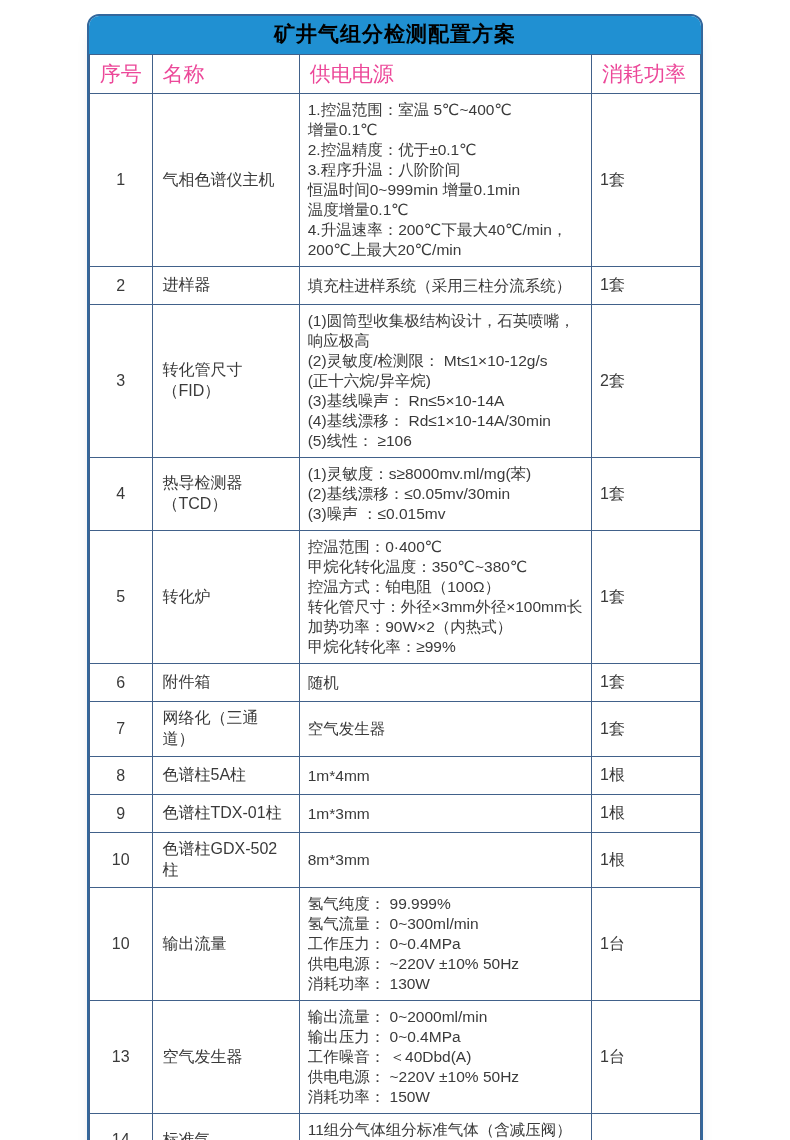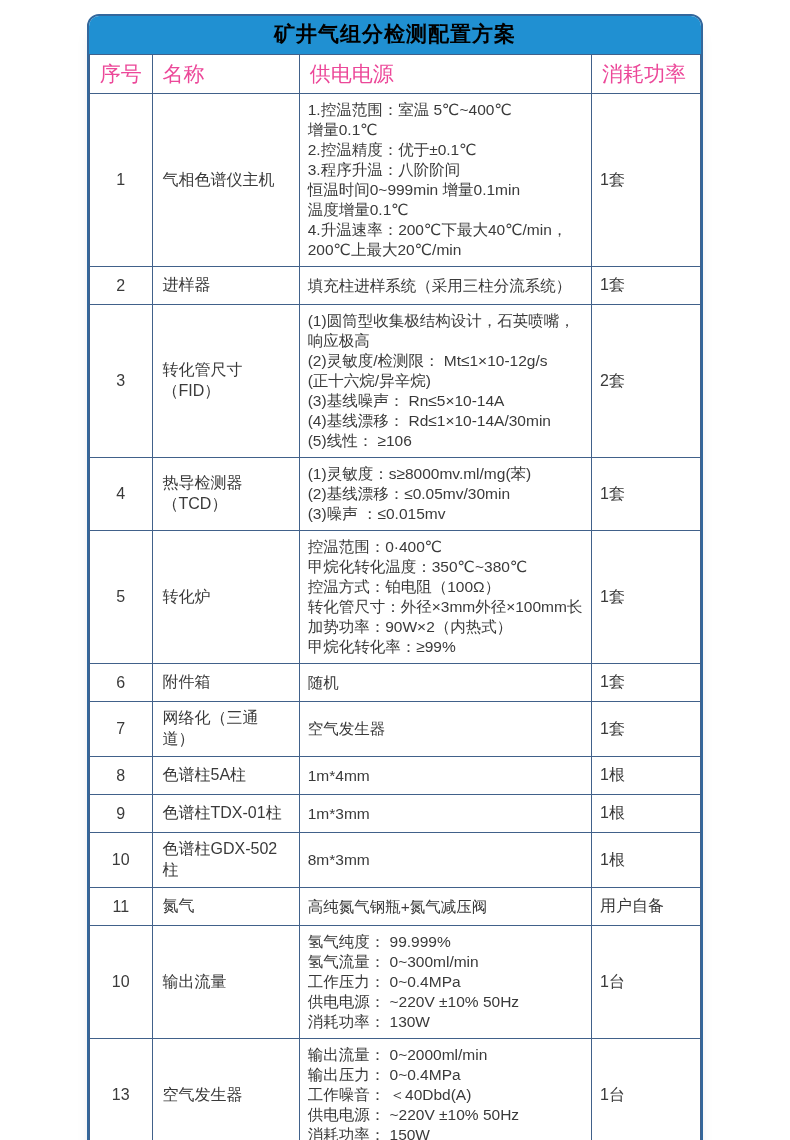--- a/index.html
+++ b/index.html
@@ -131,26 +131,20 @@
         <td class="spec">1m*3mm</td>
         <td class="qty">1根</td>
       </tr>
       <tr>
         <td class="center">10</td>
         <td>色谱柱GDX-502柱</td>
         <td class="spec">8m*3mm</td>
         <td class="qty">1根</td>
       </tr>
       <tr>
-        <td class="center">11</td>
-        <td>氮气</td>
-        <td class="spec">高纯氮气钢瓶+氮气减压阀</td>
-        <td class="qty">用户自备</td>
-      </tr>
-      <tr>
         <td class="center">10</td>
         <td>输出流量</td>
         <td class="spec">氢气纯度： 99.999%
 氢气流量： 0~300ml/min
 工作压力： 0~0.4MPa
 供电电源： ~220V ±10% 50Hz
 消耗功率： 130W</td>
         <td class="qty">1台</td>
       </tr>
       <tr>

